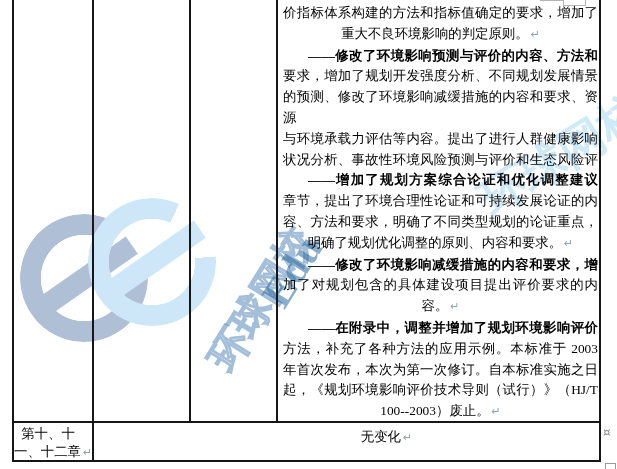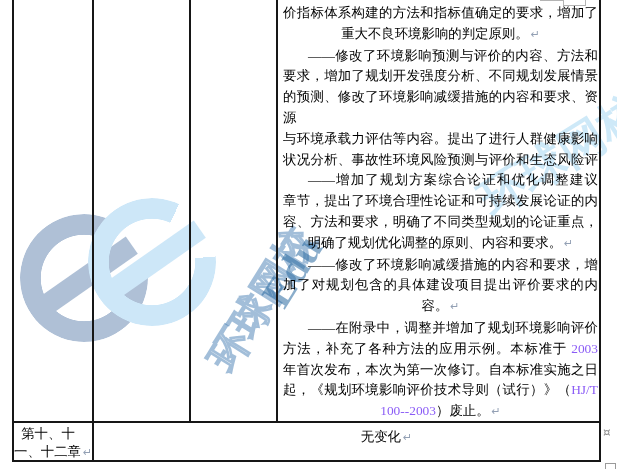--- a/index.html
+++ b/index.html
@@ -17,22 +17,22 @@
   .wm-text{position:absolute;font-weight:bold;white-space:nowrap;transform-origin:0 0;}
   
   .vline,.hline{position:absolute;background:#161616;z-index:2;}
   .vline{width:2px;} .hline{height:2px;}
   
   .cell{position:absolute;z-index:3;color:#000;}
   #main-cell{left:283px;top:3px;width:315px;font-size:13.4px;line-height:20.8px;}
   .line{white-space:nowrap;}
   .line-j{text-align:justify;text-align-last:justify;white-space:normal;}
   .line-c{text-align:center;}
-  .line-i{text-align:justify;text-align-last:justify;white-space:normal;padding-left:25px;}
-  .latin{color:#8b5cf6;}
+  .line-i{text-align:justify;text-align-last:justify;white-space:normal;padding-left:25px;font-weight:bold;}
+  .latin{color:#000000;}
   .ret{color:#93a0b4;font-size:11px;font-family:"DejaVu Sans",sans-serif;padding-left:2px;}
   #chapter-cell{left:14px;top:425px;width:68px;font-size:13.4px;line-height:17.6px;text-align:center;}
   #value-cell{left:94px;top:428px;width:505px;font-size:13.4px;line-height:18px;text-align:center;padding-left:40px;}
   
   .gray-art{position:absolute;z-index:2;}
   #top-gray-line{left:540px;top:0;width:24px;height:1px;background:#b4b4b4;}
   #top-gray-box{left:563px;top:-7px;width:21px;height:11px;border:1px solid #b4b4b4;background:transparent;}
   #row-end-marker{left:603px;top:425px;color:#8f8f8f;font-size:12px;font-family:"DejaVu Sans",sans-serif;}
   #resize-handle{left:605px;top:463px;width:9px;height:9px;border:1px solid #9a9a9a;background:#fff;}
 </style>

